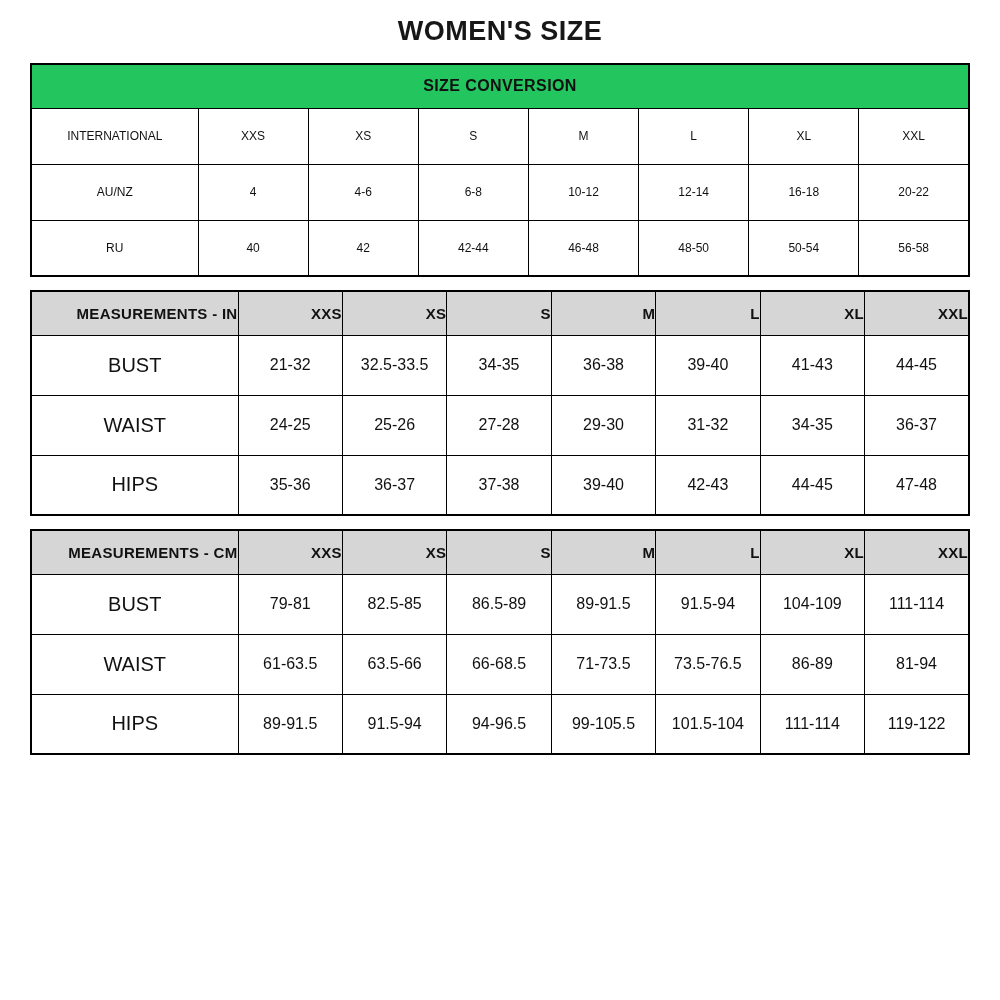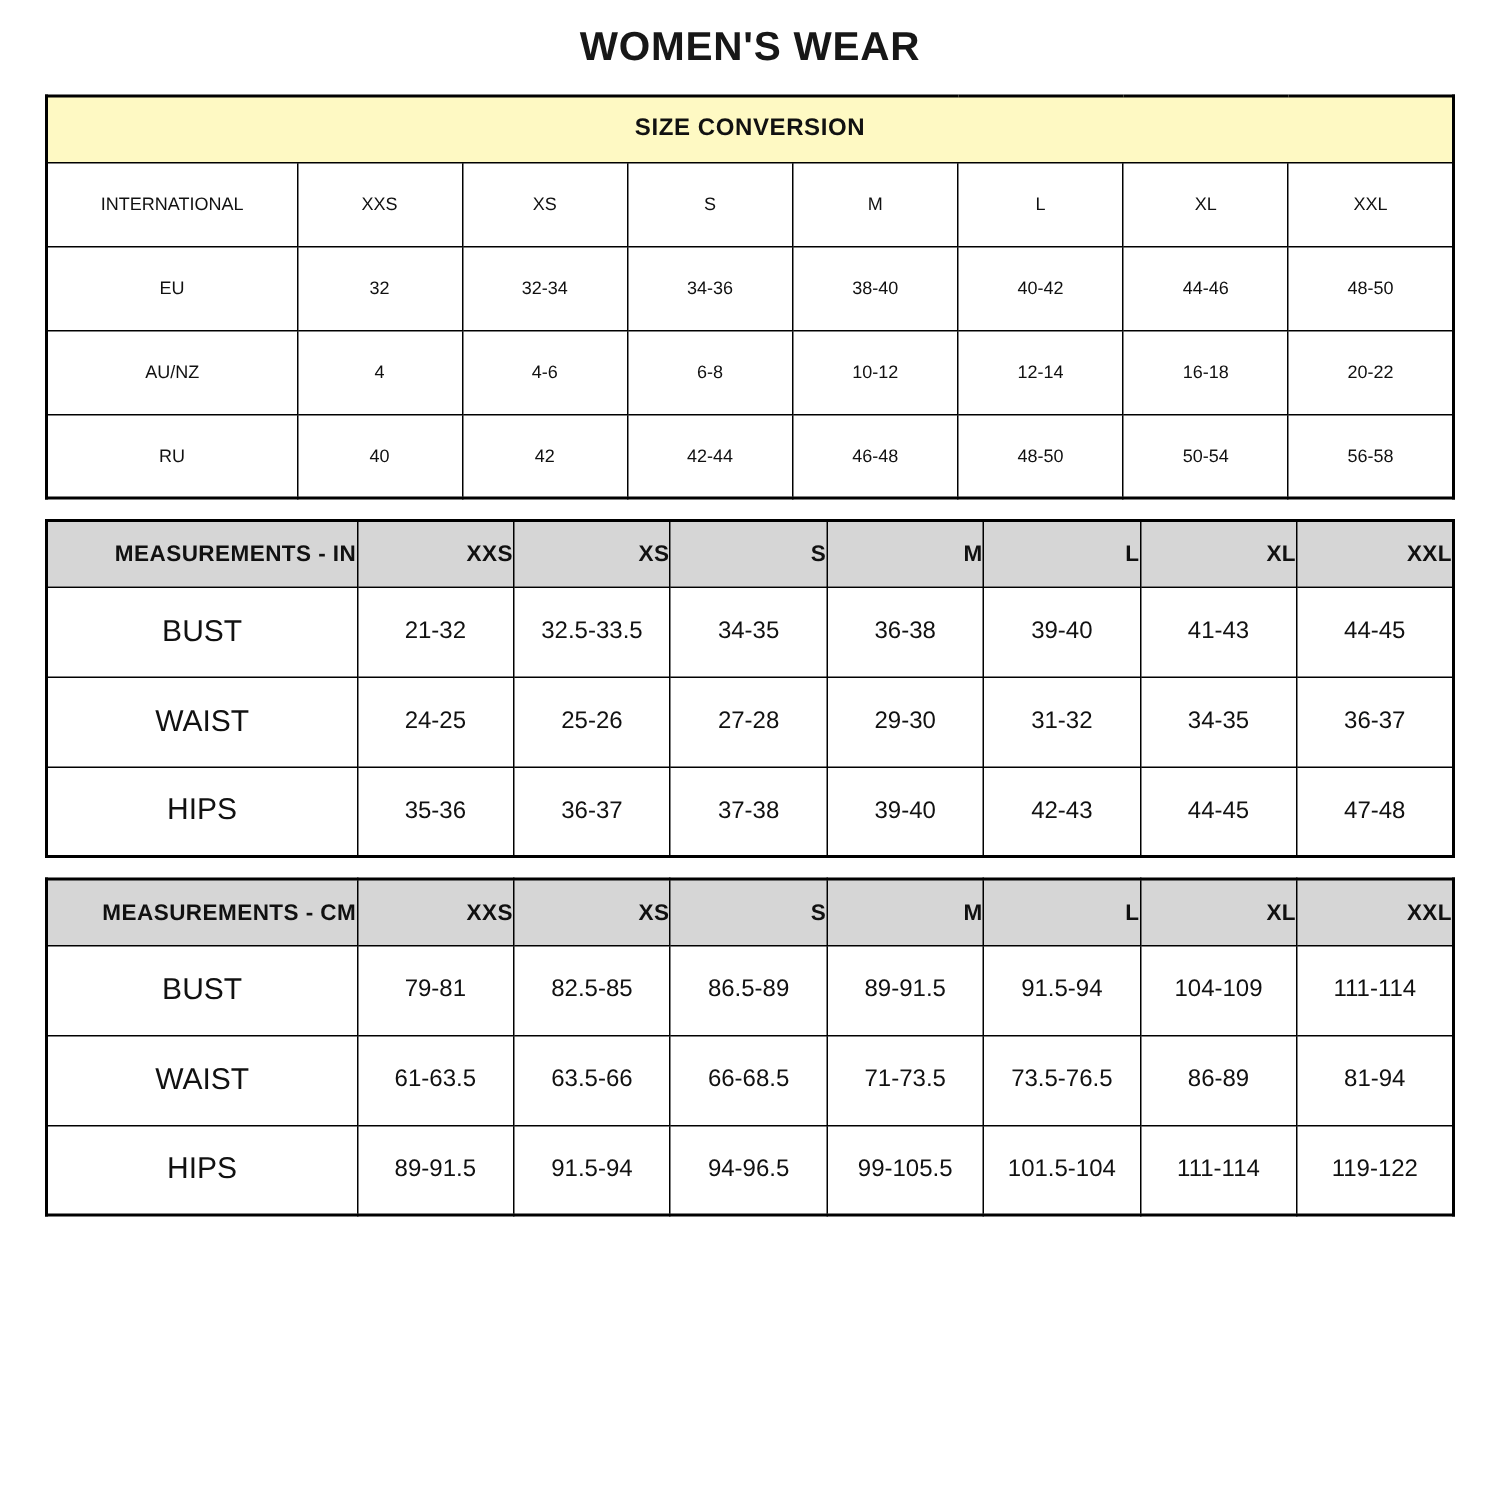--- a/index.html
+++ b/index.html
@@ -31,21 +31,21 @@
   }
   table.tbl th, table.tbl td {
     border: 1px solid #000;
     text-align: center;
     vertical-align: middle;
     background: #ffffff;
     font-weight: normal;
   }
   
   .conv .span-header {
-    background: #fef9c3;
+    background: #22c55e;
     font-weight: bold;
     font-size: 16px;
     height: 44px;
     letter-spacing: 0.4px;
   }
   .conv td { height: 56px; font-size: 12px; }
   .conv col.first { width: 167px; }
   
   .meas thead th {
     background: #d6d6d6;
@@ -57,21 +57,21 @@
   }
   .meas td { height: 60px; font-size: 16px; }
   .meas td.row-label { font-size: 20px; }
   .meas col.first { width: 207px; }
 </style>
 </head>
 <body>
 
 <div class="page">
 
-  <h1 class="title">WOMEN'S WEAR</h1>
+  <h1 class="title">WOMEN'S SIZE</h1>
 
   <table class="tbl conv">
     <colgroup>
       <col class="first">
         <col span="7">
     </colgroup>
     <thead>
       <tr>
         <th colspan="8" class="span-header">SIZE CONVERSION</th>
       </tr>
@@ -81,30 +81,20 @@
           <td class="row-label">INTERNATIONAL</td>
           <td>XXS</td>
           <td>XS</td>
           <td>S</td>
           <td>M</td>
           <td>L</td>
           <td>XL</td>
           <td>XXL</td>
         </tr>
         <tr>
-          <td class="row-label">EU</td>
-          <td>32</td>
-          <td>32-34</td>
-          <td>34-36</td>
-          <td>38-40</td>
-          <td>40-42</td>
-          <td>44-46</td>
-          <td>48-50</td>
-        </tr>
-        <tr>
           <td class="row-label">AU/NZ</td>
           <td>4</td>
           <td>4-6</td>
           <td>6-8</td>
           <td>10-12</td>
           <td>12-14</td>
           <td>16-18</td>
           <td>20-22</td>
         </tr>
         <tr>

